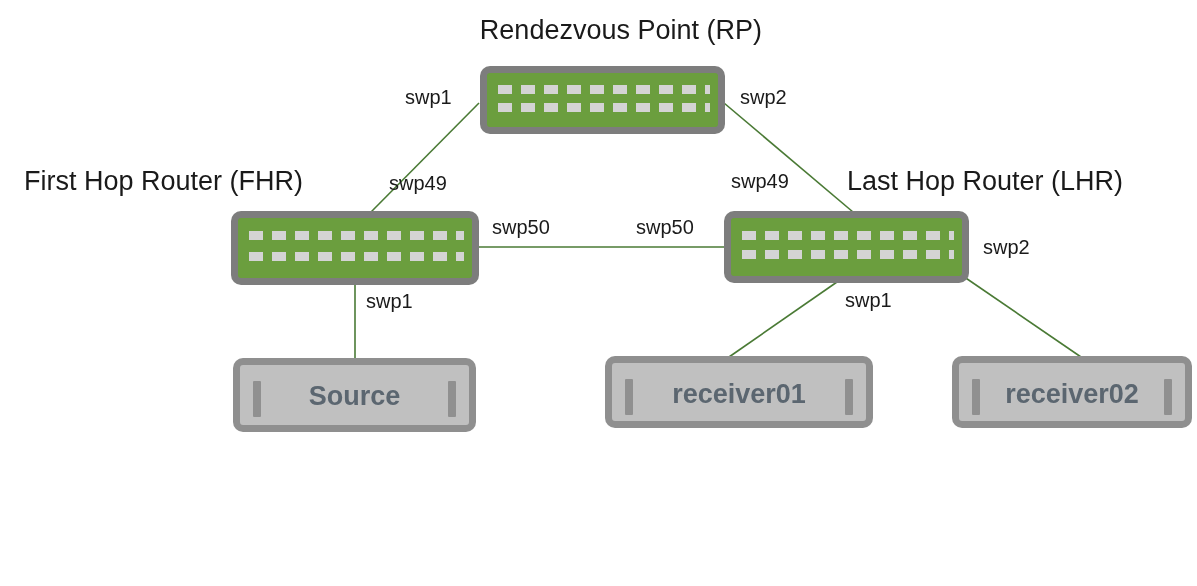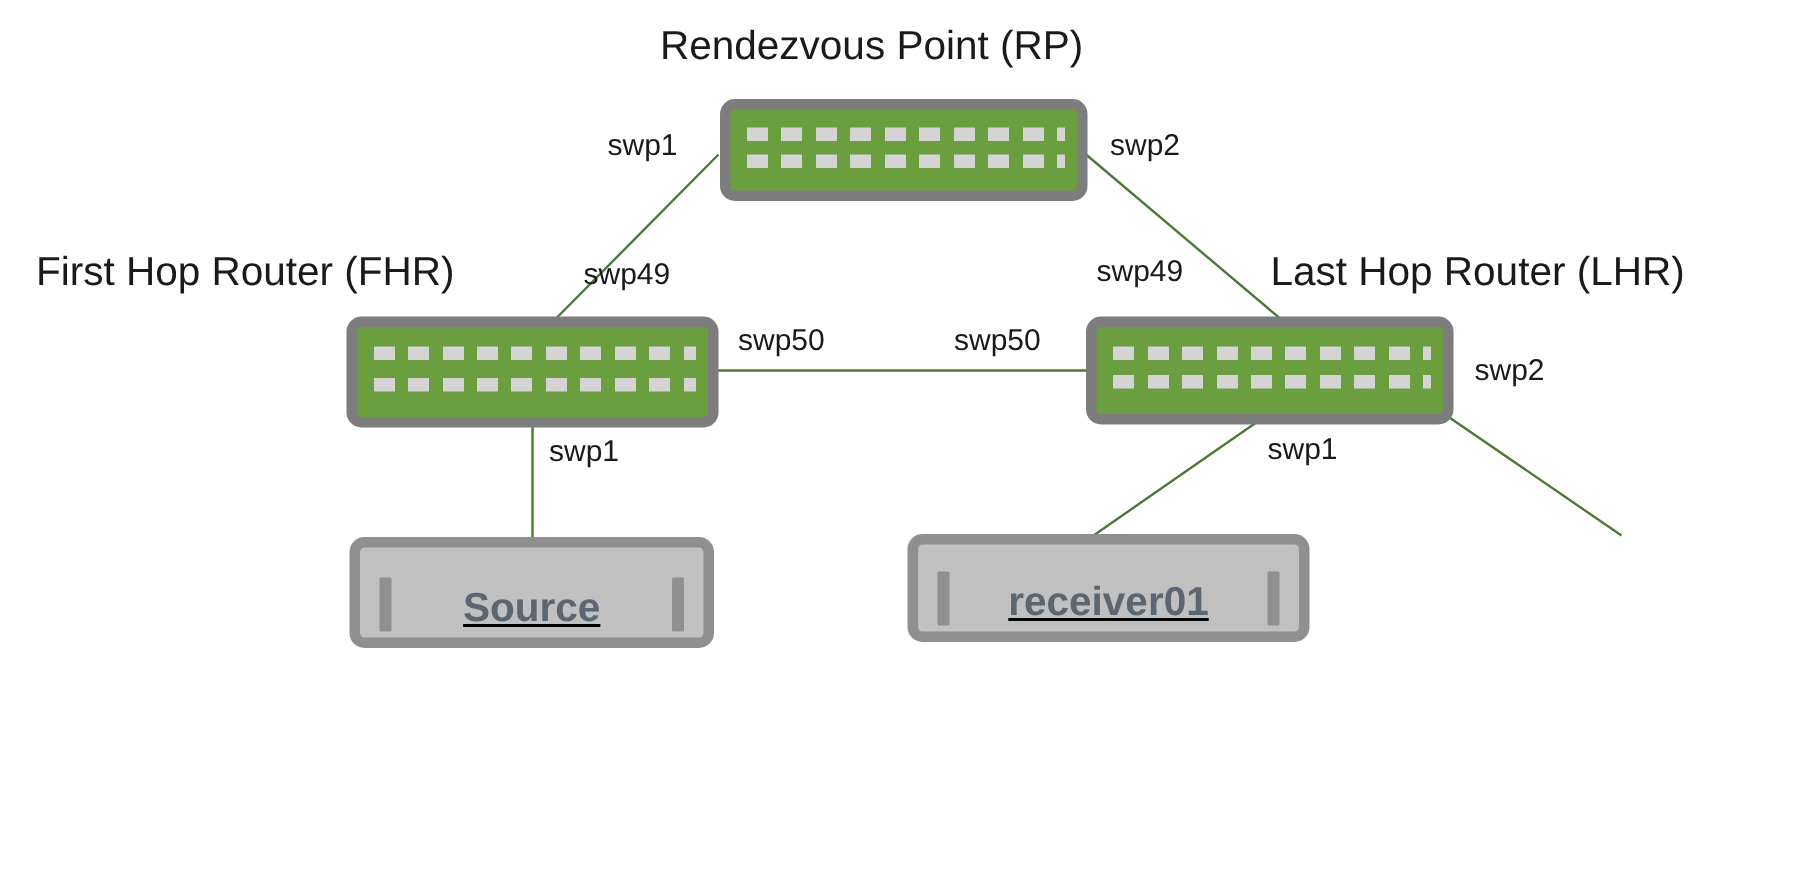--- a/index.html
+++ b/index.html
@@ -69,24 +69,23 @@
     background:var(--host-border);
     border-radius:10px;
     padding:7px;
   }
   .host-inner{
     width:100%;height:100%;
     box-sizing:border-box;
     background:var(--host-fill);
     border-radius:3px;
     display:flex;
-    align-items:flex-end;
+    align-items:flex-start;
     justify-content:space-between;
-    padding:4px 13px;
-    text-decoration:underline;
+    padding:16px 13px;
   }
   .host-bar{
     width:8px;height:36px;
     background:var(--host-bar);
     border-radius:1px;
   }
   .host-label{
     font-size:27px;
     font-weight:bold;
     color:var(--host-text);
@@ -100,21 +99,21 @@
 
   <svg id="links-layer" width="1197" height="586" viewBox="0 0 1197 586">
     <line x1="479" y1="103" x2="371" y2="212"></line>
     <line x1="724" y1="103" x2="853" y2="212"></line>
     <line x1="478" y1="247" x2="725" y2="247"></line>
     <line x1="355" y1="284" x2="355" y2="359"></line>
     <line x1="837" y1="282" x2="729" y2="357"></line>
     <line x1="957" y1="272" x2="1081" y2="357"></line>
   </svg>
 
-  <div class="node-title" style="left:440px;top:15px;width:322px;text-align:left">Rendezvous Point (RP)</div>
+  <div class="node-title" style="left:440px;top:15px;width:322px;text-align:right">Rendezvous Point (RP)</div>
   <div class="node-title" style="left:24px;top:166px">First Hop Router (FHR)</div>
   <div class="node-title" style="left:847px;top:166px">Last Hop Router (LHR)</div>
 
   <div class="router" style="left:480px;top:66px;width:245px;height:68px">
     <div class="router-inner"></div>
   </div>
   <div class="router" style="left:231px;top:211px;width:248px;height:74px">
     <div class="router-inner"></div>
   </div>
   <div class="router" style="left:724px;top:211px;width:245px;height:72px">
@@ -140,14 +139,21 @@
   </div>
 
   <div class="host" style="left:605px;top:356px;width:268px;height:72px">
     <div class="host-inner">
       <span class="host-bar"></span>
       <span class="host-label">receiver01</span>
       <span class="host-bar"></span>
     </div>
   </div>
 
+  <div class="host" style="left:952px;top:356px;width:240px;height:72px">
+    <div class="host-inner">
+      <span class="host-bar"></span>
+      <span class="host-label">receiver02</span>
+      <span class="host-bar"></span>
+    </div>
+  </div>
 
 </div>
 
 </body></html>

